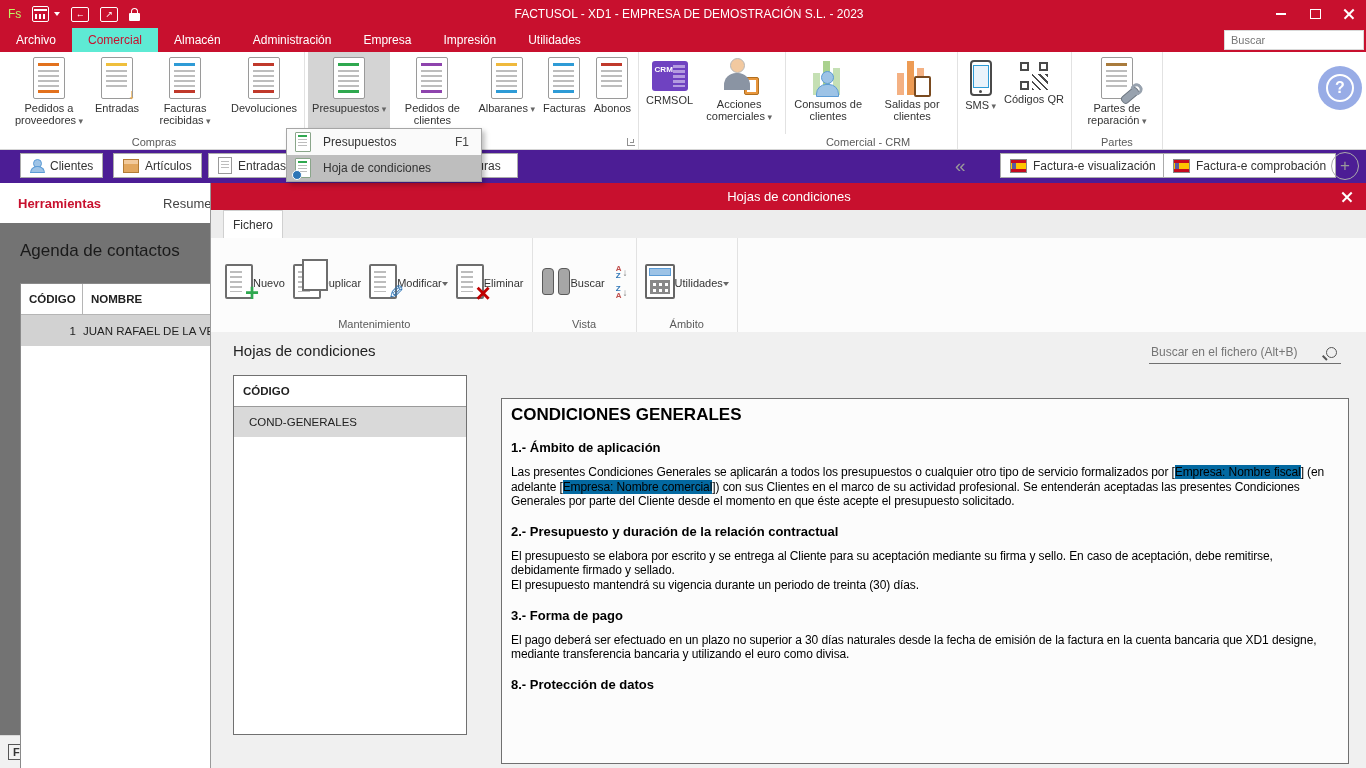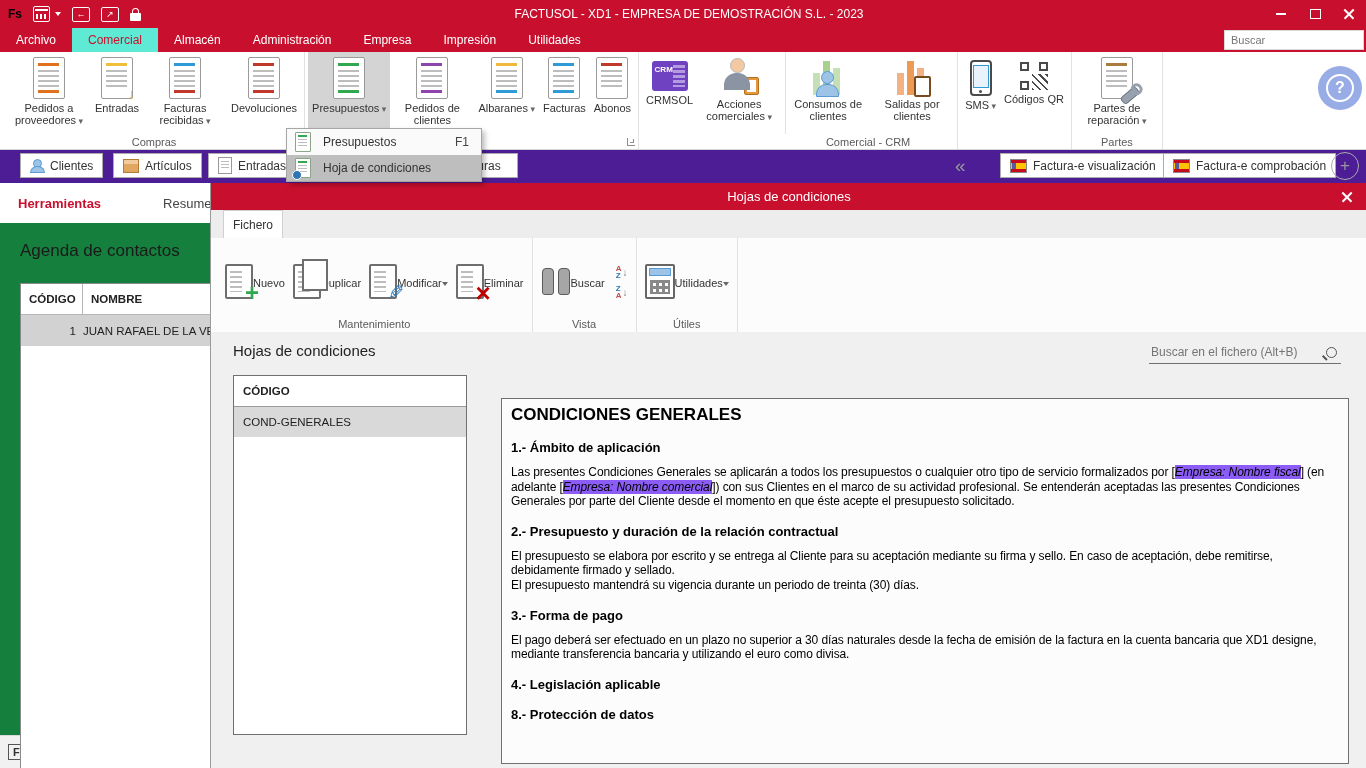--- a/index.html
+++ b/index.html
@@ -1,21 +1,21 @@
 <!DOCTYPE html>
 <html><head>
 <meta charset="utf-8">
 <style>
   html,body{margin:0;padding:0;}
   body{width:1366px;height:768px;position:relative;overflow:hidden;background:#fff;
        font-family:"Liberation Sans","DejaVu Sans",sans-serif;-webkit-font-smoothing:antialiased;}
   
   #titlebar{position:absolute;left:0;top:0;width:1366px;height:28px;background:#C8102E;display:flex;align-items:center;}
   .tb-icons{display:flex;align-items:center;gap:11px;padding-left:8px;}
-  .fs-logo{color:#000000;font-weight:bold;font-size:12px;}
+  .fs-logo{color:#bef264;font-weight:normal;font-size:12px;}
   .w-cal{width:15px;height:14px;border:1.5px solid #fff;border-radius:2px;position:relative;}
   .w-cal::before{content:"";position:absolute;top:2px;left:1px;right:1px;height:2px;background:#fff;}
   .w-cal::after{content:"";position:absolute;left:2px;right:2px;top:7px;bottom:2px;
       background:repeating-linear-gradient(to right,#fff 0 2px,transparent 2px 4px);}
   .w-caret{width:0;height:0;border-left:3px solid transparent;border-right:3px solid transparent;border-top:4px solid #fff;margin-left:-6px;}
   .w-folder{width:16px;height:13px;border:1.5px solid #fff;border-radius:2px;position:relative;color:#fff;}
   .w-folder::before{position:absolute;inset:0;display:flex;align-items:center;justify-content:center;font-size:9px;}
   .w-fback::before{content:"←";}
   .w-fopen::before{content:"↗";}
   .w-lock{width:11px;height:8px;background:#fff;border-radius:1px;position:relative;margin-top:5px;}
@@ -113,21 +113,21 @@
   .t-box{width:14px;height:12px;background:linear-gradient(#F2CA9B 0 4px,#E2A75E 4px);border:1px solid #B27B35;flex:none;}
   .t-doc{width:12px;height:15px;border:1px solid #999;background:
       repeating-linear-gradient(to bottom,#BDBDBD 0 1px,transparent 1px 3px) 2px 3px/8px 9px no-repeat,#fff;flex:none;}
   .t-flag{width:15px;height:12px;border:1px solid #888;flex:none;position:relative;
       background:linear-gradient(to bottom,#C60B1E 0 3px,#FFC400 3px 9px,#C60B1E 9px);}
   .t-flag::before{content:"";position:absolute;left:1px;top:3px;width:4px;height:6px;background:#5a5aa0;}
   #tab-chevrons{position:absolute;left:955px;top:3px;color:#9a9a9a;font-size:19px;line-height:25px;}
   #tab-add{position:absolute;left:1331px;top:2px;width:26px;height:26px;border:1px solid #ABABAB;border-radius:50%;
       color:#9a9a9a;font-size:17px;display:flex;align-items:center;justify-content:center;}
   
-  #leftpanel{position:absolute;left:0;top:183px;width:210px;height:552px;background:#15803d;z-index:5;}
+  #leftpanel{position:absolute;left:0;top:183px;width:210px;height:552px;background:#737373;z-index:5;}
   .lp-tabs{height:40px;background:#fff;display:flex;align-items:center;}
   .lp-tab1{color:#C8102E;font-weight:bold;font-size:13px;margin-left:18px;}
   .lp-div{width:1px;height:22px;background:#C9C9C9;margin-left:34px;}
   .lp-tab2{color:#444;font-size:13px;margin-left:28px;white-space:nowrap;}
   .lp-heading{font-size:17px;color:#1a1a1a;margin:18px 0 0 20px;}
   .lp-table{position:absolute;left:20px;top:100px;width:195px;height:529px;border:1px solid #8a8a8a;background:#fff;box-sizing:border-box;overflow:hidden;}
   .lp-thead{display:flex;height:30px;border-bottom:1px solid #B5B5B5;align-items:center;font-size:11.5px;font-weight:bold;color:#222;}
   .lp-th1{width:62px;padding-left:8px;box-sizing:border-box;border-right:1px solid #B5B5B5;height:100%;display:flex;align-items:center;}
   .lp-th2{flex:1;padding-left:8px;}
   .lp-row{display:flex;height:31px;align-items:center;font-size:11.5px;color:#222;background:#D2D2D2;}
@@ -182,28 +182,28 @@
   .m-calc::after{content:"";position:absolute;left:3px;right:3px;top:14px;bottom:3px;
       background:repeating-linear-gradient(to right,#888 0 3px,transparent 3px 6px),repeating-linear-gradient(to bottom,#888 0 3px,transparent 3px 6px);}
   .m-content{position:absolute;left:0;top:149px;right:0;bottom:0;background:#F0F0F0;}
   .m-heading{position:absolute;left:22px;top:10px;font-size:15px;color:#222;}
   .m-search{position:absolute;right:26px;top:12px;width:192px;display:flex;align-items:center;border-bottom:1px solid #707070;padding-bottom:3px;}
   .m-search input{border:none;outline:none;background:transparent;flex:1;font-size:12px;color:#555;font-family:inherit;}
   .mag{width:9px;height:9px;border:1.5px solid #555;border-radius:50%;position:relative;flex:none;margin-right:4px;}
   .mag::after{content:"";position:absolute;width:6px;height:1.5px;background:#555;transform:rotate(45deg);left:-5px;bottom:-2px;}
   .m-list{position:absolute;left:22px;top:43px;width:234px;height:360px;border:1px solid #707070;background:#fff;box-sizing:border-box;}
   .m-list-head{height:30px;display:flex;align-items:center;padding-left:9px;font-size:11.5px;font-weight:bold;color:#222;border-bottom:1px solid #9a9a9a;}
-  .m-list-item{height:30px;display:flex;align-items:center;padding-left:9px;font-size:11.5px;color:#222;background:#D9D9D9;}
+  .m-list-item{height:30px;display:flex;align-items:center;padding-left:15px;font-size:11.5px;color:#222;background:#D9D9D9;}
   .m-doc-panel{position:absolute;left:290px;top:66px;width:848px;bottom:4px;border:1px solid #707070;background:#FCFCFC;
       box-sizing:border-box;padding:4px 9px;overflow:hidden;}
   .doc-h1{font-size:17px;font-weight:bold;color:#000;margin:2px 0 0 0;}
   .doc-h2{font-size:13px;font-weight:bold;color:#000;margin:15px 0 0 0;}
   .doc-p{font-size:12px;line-height:14.6px;color:#000;margin:10px 0 0 0;letter-spacing:-0.1px;}
   .doc-p.tight{margin:0;}
-  .hlfield{background:#8b5cf6;font-style:italic;}
+  .hlfield{background:#0369a1;}
 </style>
 </head>
 <body>
 
 <div id="titlebar">
   <div class="tb-icons">
     <span class="fs-logo">Fs</span>
     <span class="w-cal"></span>
     <span class="w-caret"></span>
     <span class="w-folder w-fback"></span>
@@ -457,21 +457,21 @@
       <div class="mglabel">Vista</div>
     </div>
     <div class="mgroup">
       <div class="mbtns">
         <div class="mbtn">
           <span class="m-calc"></span>
           <span class="mlbl">Utilidades</span>
           <span class="mcaret"></span>
         </div>
       </div>
-      <div class="mglabel">Útiles</div>
+      <div class="mglabel">Ámbito</div>
     </div>
   </div>
   <div class="m-content">
     <div class="m-heading">Hojas de condiciones</div>
     <div class="m-search">
       <input placeholder="Buscar en el fichero (Alt+B)" style="">
       <span class="mag"></span>
     </div>
     <div class="m-list">
       <div class="m-list-head">CÓDIGO</div>
@@ -479,17 +479,16 @@
     </div>
     <div class="m-doc-panel">
       <div class="doc-h1">CONDICIONES GENERALES</div>
       <div class="doc-h2">1.- Ámbito de aplicación</div>
       <p class="doc-p"><span>Las presentes Condiciones Generales se aplicarán a todos los presupuestos o cualquier otro tipo de servicio formalizados por [</span><span class="hlfield">Empresa: Nombre fiscal</span><span>] (en adelante [</span><span class="hlfield">Empresa: Nombre comercial</span><span>]) con sus Clientes en el marco de su actividad profesional. Se entenderán aceptadas las presentes Condiciones Generales por parte del Cliente desde el momento en que éste acepte el presupuesto solicitado.</span></p>
       <div class="doc-h2">2.- Presupuesto y duración de la relación contractual</div>
       <p class="doc-p">El presupuesto se elabora por escrito y se entrega al Cliente para su aceptación mediante su firma y sello. En caso de aceptación, debe remitirse, debidamente firmado y sellado.</p>
       <p class="doc-p tight">El presupuesto mantendrá su vigencia durante un periodo de treinta (30) días.</p>
       <div class="doc-h2">3.- Forma de pago</div>
       <p class="doc-p">El pago deberá ser efectuado en un plazo no superior a 30 días naturales desde la fecha de emisión de la factura en la cuenta bancaria que XD1 designe, mediante transferencia bancaria y utilizando el euro como divisa.</p>
-      <div class="doc-h2">4.- Legislación aplicable</div>
       <div class="doc-h2">8.- Protección de datos</div>
     </div>
   </div>
 </div>
 
 </body></html>

